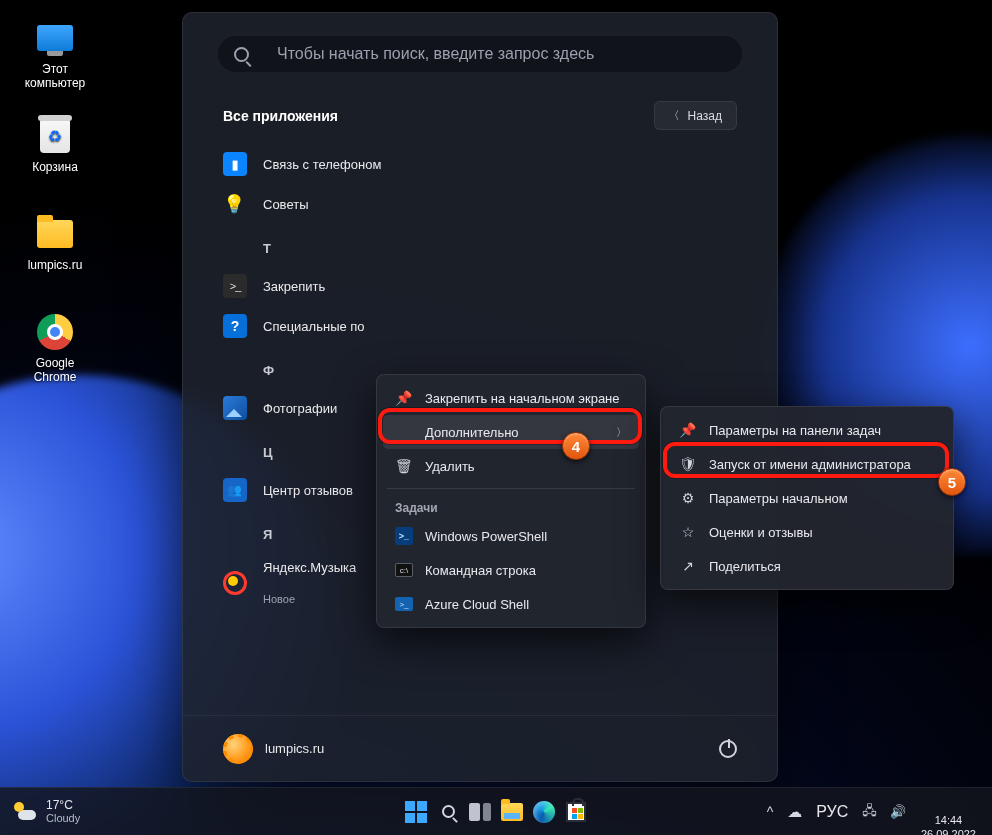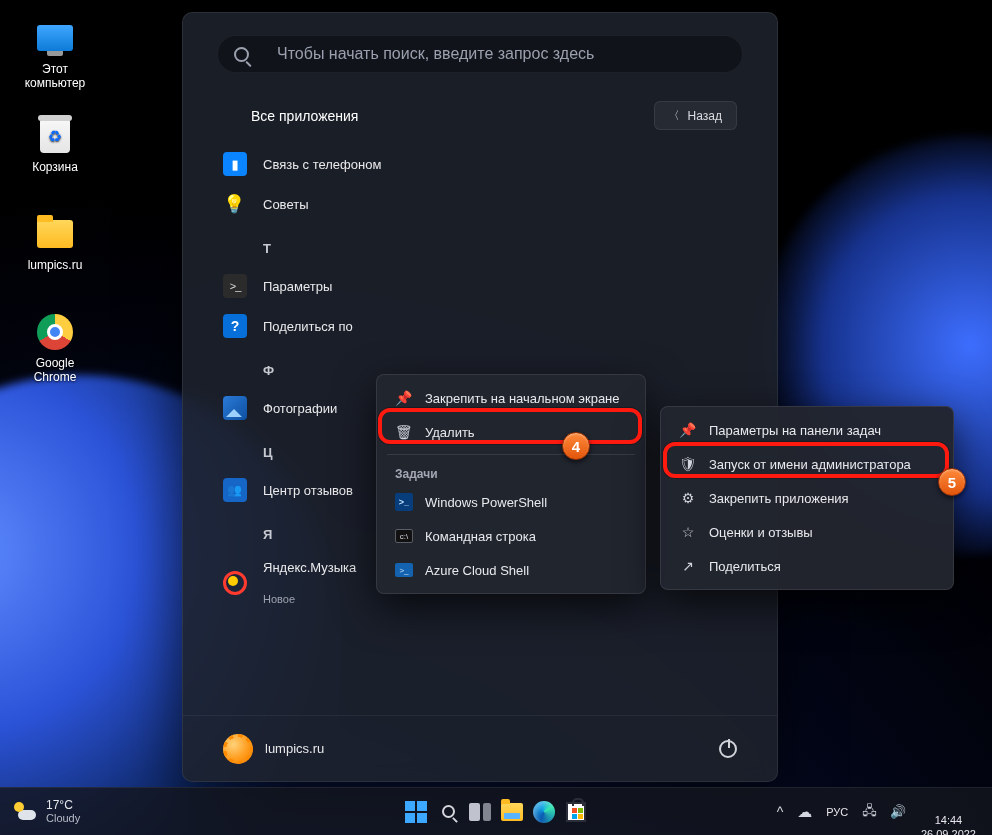--- a/index.html
+++ b/index.html
@@ -52,21 +52,21 @@
     color:#e6e6e6;
   }
   .search {
     margin:22px 34px 0; height:38px; border-radius:20px;
     background: rgba(10,12,18,0.6); border:1px solid rgba(255,255,255,0.06);
     display:flex; align-items:center; padding:0 16px; gap:28px; color:#9aa0ad;
   }
   .search .mag { width:15px; height:15px; border:2px solid #9aa0ad; border-radius:50%; position:relative; }
   .search .mag::after { content:""; position:absolute; right:-5px; bottom:-5px; width:7px; height:2px; background:#9aa0ad; transform:rotate(45deg); border-radius:1px;}
   .hdr { display:flex; justify-content:space-between; align-items:center; margin:28px 40px 14px; }
-  .hdr .ttl { font-size:14px; font-weight:400; color:#fff;margin-left:28px; }
+  .hdr .ttl { font-size:14px; font-weight:700; color:#fff; }
   .back { display:flex; align-items:center; gap:8px; padding:6px 14px; font-size:12px; color:#dcdde2;
     background:rgba(255,255,255,0.055); border:1px solid rgba(255,255,255,0.08); border-radius:6px; }
   .back .chev { font-size:11px; }
 
   .list { margin:0 24px; }
   .row { display:flex; align-items:center; gap:16px; padding:8px 16px; border-radius:5px; font-size:13px; color:#eaeaec; }
   .row.letter { color:#c8cad1; font-weight:600; padding-top:12px; padding-bottom:6px; }
   .row .appic { width:24px; height:24px; display:flex; align-items:center; justify-content:center; border-radius:4px; flex-shrink:0;}
   .row .exp { margin-left:auto; color:#b7bbc7; font-size:11px; }
   .row .sub { font-size:11px; color:#9ea3b0; display:block; margin-top:1px;}
@@ -207,25 +207,25 @@
     <div class="row">
       <span class="appic ic-tips">💡</span>
       <span>Советы</span>
     </div>
     <div class="row letter">
       <span class="appic"></span>
         <span>Т</span>
     </div>
     <div class="row">
       <span class="appic ic-term">&gt;_</span>
-      <span>Параметры</span>
+      <span>Закрепить</span>
     </div>
     <div class="row">
       <span class="appic ic-help">?</span>
-      <span>Поделиться по</span>
+      <span>Специальные по</span>
     </div>
     <div class="row letter">
       <span class="appic"></span>
         <span>Ф</span>
     </div>
     <div class="row">
       <span class="appic ic-photo"></span>
       <span>Фотографии</span>
     </div>
     <div class="row letter">
@@ -258,20 +258,25 @@
     </div>
     <span class="power"></span>
   </div>
 </div>
 
 <div class="ctx" style="left:376px;top:374px;width:270px">
   <div class="mi">
     <span class="mic">📌</span>
     <span>Закрепить на начальном экране</span>
   </div>
+  <div class="mi sel">
+    <span class="mic"></span>
+    <span>Дополнительно</span>
+    <span class="arr">〉</span>
+  </div>
   <div class="mi">
     <span class="mic">🗑</span>
     <span>Удалить</span>
   </div>
   <div class="sep"></div>
   <div class="sh">Задачи</div>
   <div class="mi">
     <span class="mic">
         <span class="ic-ps">&gt;_</span>
       </span>
@@ -295,21 +300,21 @@
   <div class="mi">
     <span class="mic">📌</span>
     <span>Параметры на панели задач</span>
   </div>
   <div class="mi">
     <span class="mic">🛡</span>
     <span>Запуск от имени администратора</span>
   </div>
   <div class="mi">
     <span class="mic">⚙</span>
-    <span>Закрепить приложения</span>
+    <span>Параметры начальном</span>
   </div>
   <div class="mi">
     <span class="mic">☆</span>
     <span>Оценки и отзывы</span>
   </div>
   <div class="mi">
     <span class="mic">↗</span>
     <span>Поделиться</span>
   </div>
 </div>
@@ -355,21 +360,21 @@
             <span></span>
             <span></span>
             <span></span>
           </span>
         </span>
       </span>
   </div>
   <div class="tb-right">
     <span class="tray-ic">^</span>
     <span class="tray-ic" style="font-size:15px">☁</span>
-    <span style="font-size:11px">РУС</span>
+    <span style="font-size:16px">РУС</span>
     <span class="tray-ic" style="font-size:13px">🖧</span>
     <span class="tray-ic" style="font-size:13px">🔊</span>
     <div class="tb-time">
       <div>14:44</div>
       <div>26.09.2022</div>
     </div>
   </div>
 </div>
 
 </body></html>

